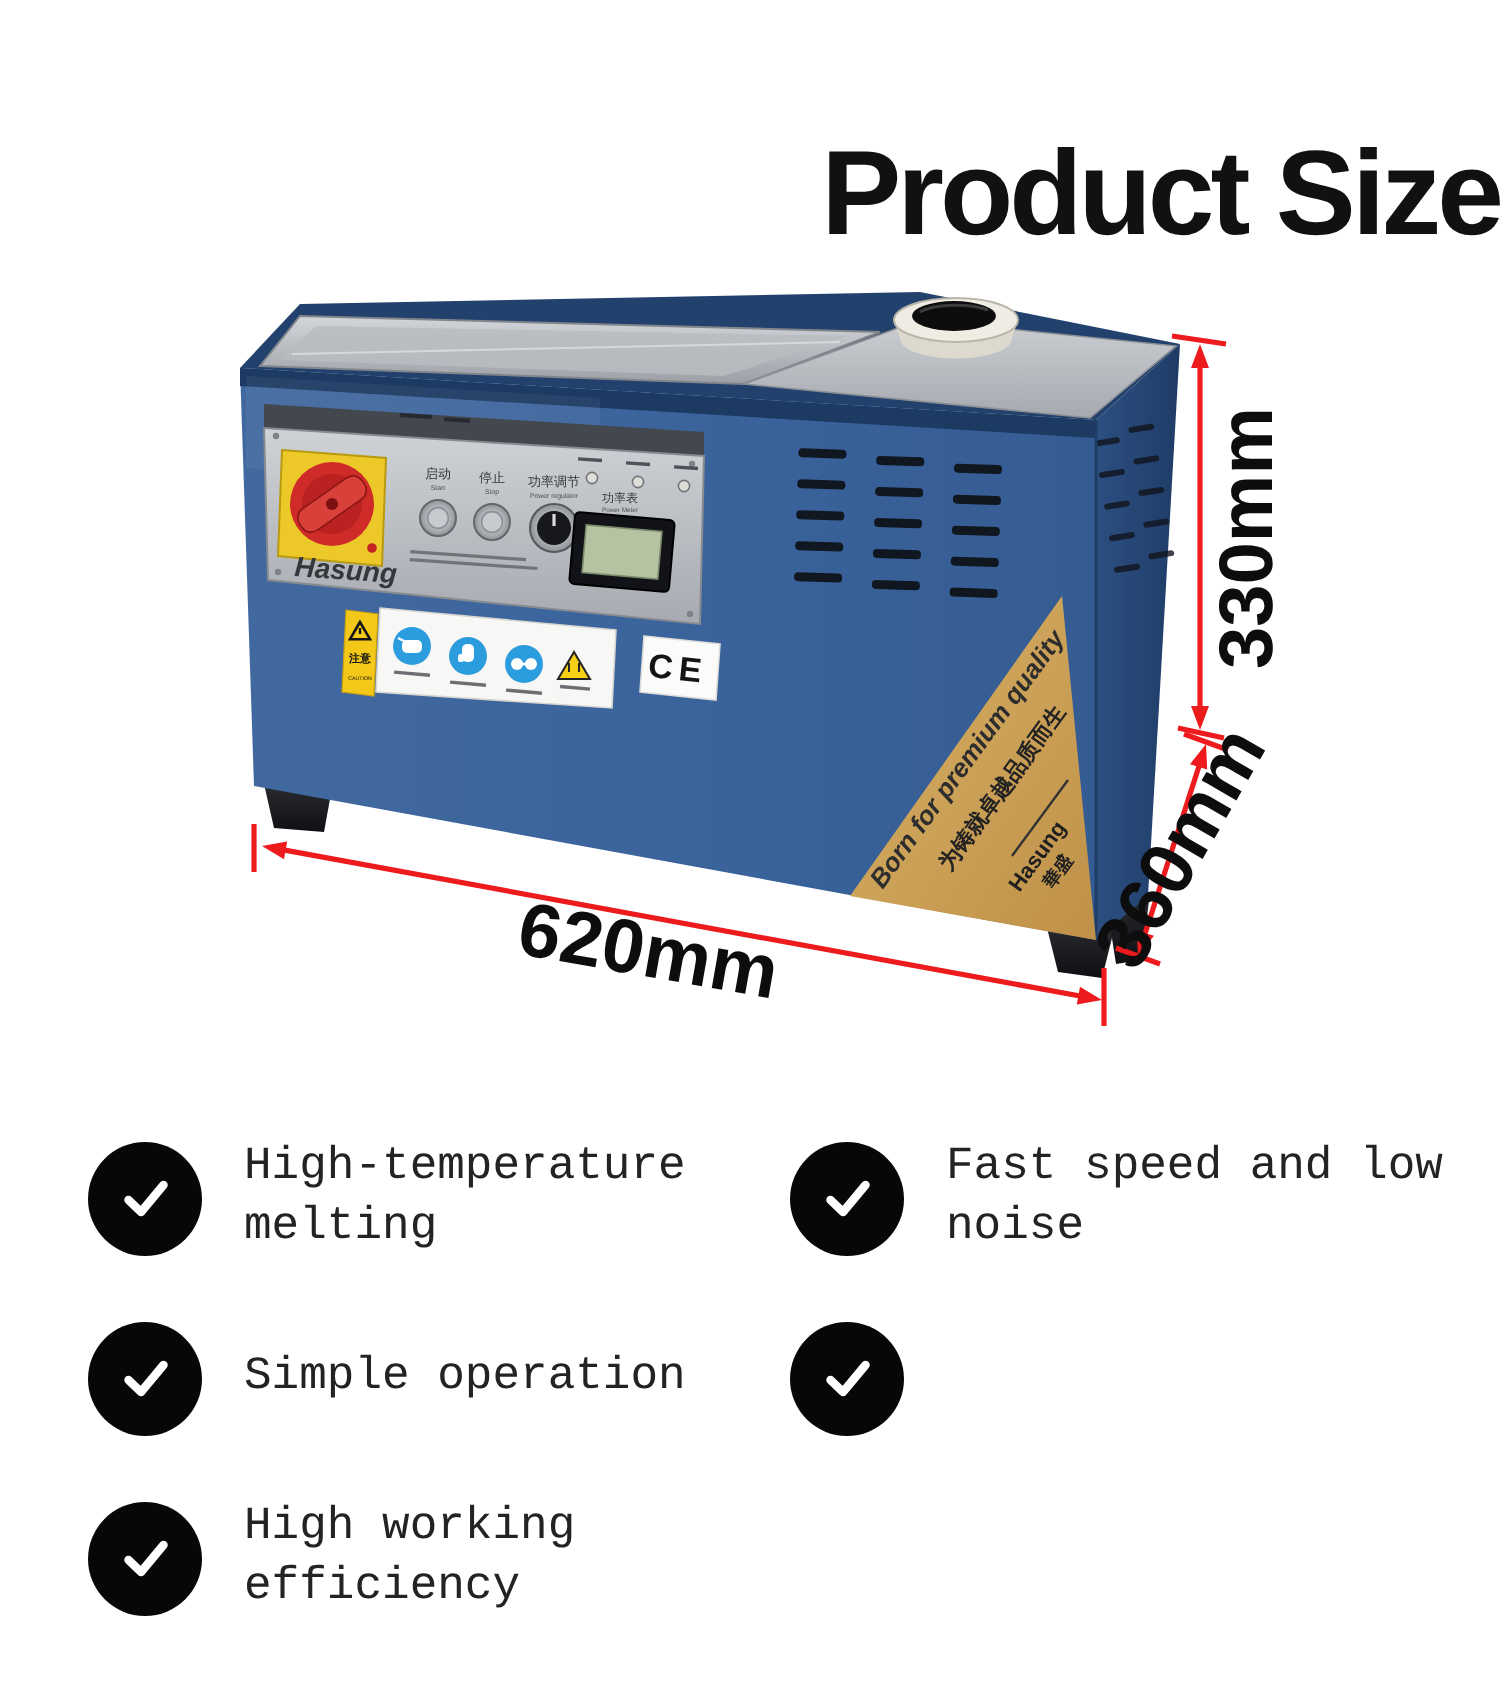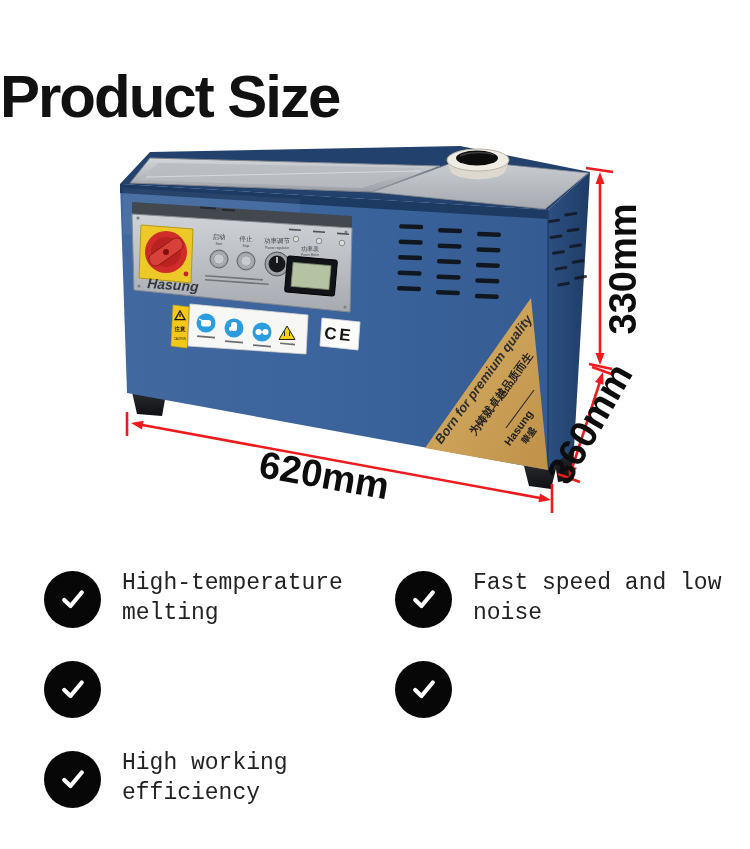--- a/index.html
+++ b/index.html
@@ -1,21 +1,21 @@
 <!DOCTYPE html>
 <html><head>
 <meta charset="utf-8">
 <style>
   html,body{margin:0;padding:0;}
   body{
     width:750px;height:849px;position:relative;background:#ffffff;
     font-family:"Liberation Sans", sans-serif;overflow:hidden;
   }
   .title{
-    position:absolute;top:22px;left:0;width:750px;text-align:left;
+    position:absolute;top:22px;left:0;width:750px;text-align:right;
     font-size:60px;font-weight:bold;letter-spacing:-2px;color:#111111;
   }
   .hero{position:absolute;top:122px;left:0;width:750px;height:420px;}
   svg text{font-family:"Liberation Sans", sans-serif;}
   .dim-label{font-size:38px;font-weight:bold;fill:#0d0d0d;}
   .features{
     position:absolute;top:554px;left:44px;width:696px;
     display:grid;grid-template-columns:351px 345px;
     grid-template-rows:repeat(3,90px);grid-auto-flow:column;align-items:center;font-family:Liberation Mono, monospace;
   }
@@ -299,20 +299,21 @@
     </span>
     <span class="feat-text">High-temperature
 melting</span>
   </div>
   <div class="feat">
     <span class="check">
       <svg width="30" height="30" viewBox="0 0 24 24">
           <path d="M5 12.8 L10 17.6 L19 6.8" fill="none" stroke="#ffffff" stroke-width="3.4" stroke-linecap="round" stroke-linejoin="round"></path>
         </svg>
     </span>
+    <span class="feat-text">Simple operation</span>
   </div>
   <div class="feat">
     <span class="check">
       <svg width="30" height="30" viewBox="0 0 24 24">
           <path d="M5 12.8 L10 17.6 L19 6.8" fill="none" stroke="#ffffff" stroke-width="3.4" stroke-linecap="round" stroke-linejoin="round"></path>
         </svg>
     </span>
     <span class="feat-text">High working efficiency</span>
   </div>
   <div class="feat">

